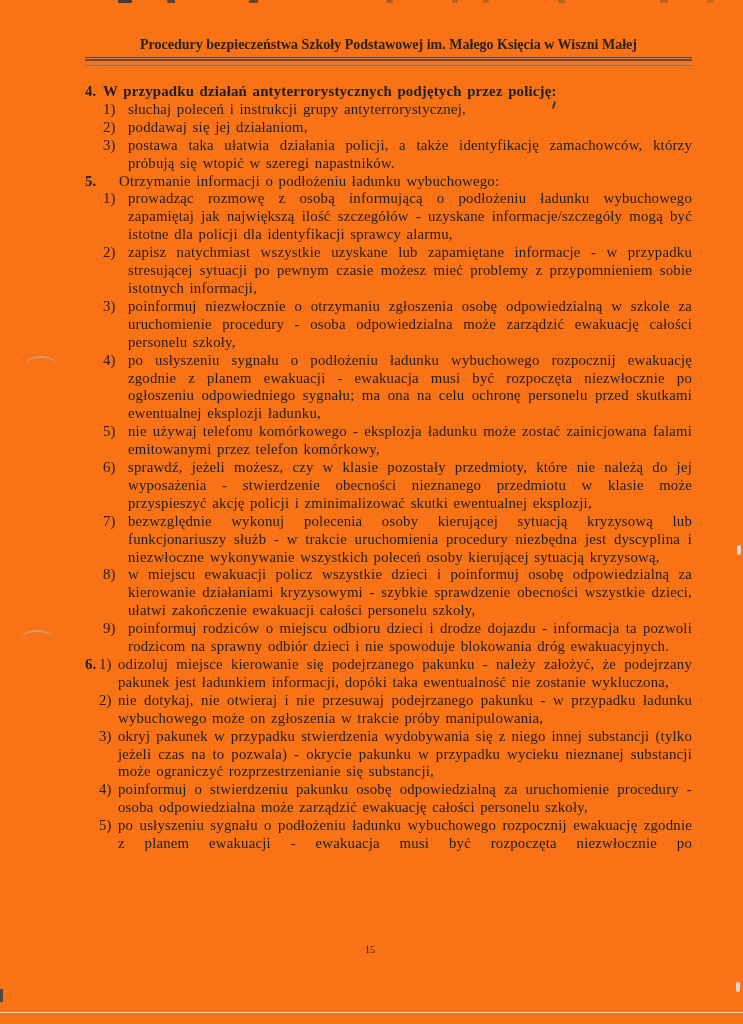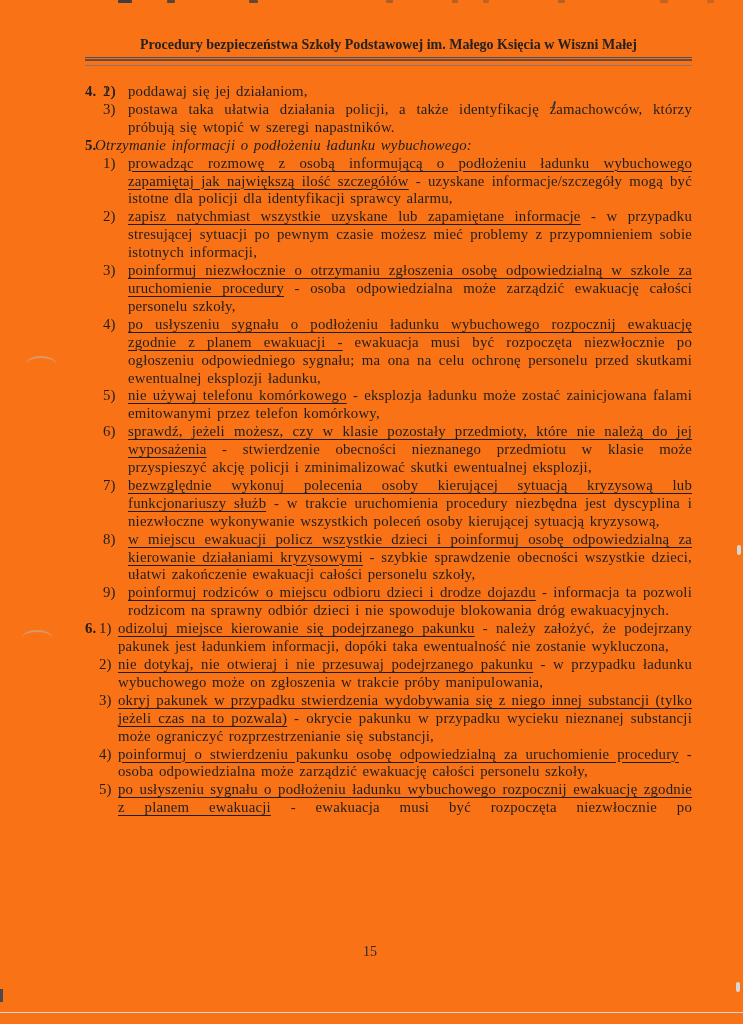--- a/index.html
+++ b/index.html
@@ -23,29 +23,29 @@
       rgba(0,0,0,0) 9.4px);
   }
   
   .content{
     position:absolute;left:85px;top:83px;width:607px;
     font-size:14.8px;line-height:17.9px;text-align:justify;
     letter-spacing:0.2px;word-spacing:1.6px;
   }
   .sec-head{position:relative;padding-left:18px;font-weight:bold;}
   .sec-num{position:absolute;left:0;}
-  .intro{margin-left:10px;font-style:italic;}
+  .intro{margin-left:34px;}
   .list{margin-left:18px;}
   .list.narrow{margin-left:14px;}
   .item{position:relative;padding-left:25px;}
   .list.narrow .item{padding-left:19px;}
   .inum{position:absolute;left:0;}
-  .lead{text-decoration:underline;text-decoration-thickness:1px;text-underline-offset:2.5px;}
+  .lead{text-decoration-thickness:1px;text-underline-offset:2.5px;}
   .jlast{text-align-last:justify;}
-  .pagenum{position:absolute;top:944px;left:0;width:740px;text-align:center;font-size:14px;color:#2a2a2a;}
+  .pagenum{position:absolute;top:944px;left:0;width:740px;text-align:center;font-size:10px;color:#2a2a2a;}
   
   .art{position:absolute;pointer-events:none;}
   .dash{top:0;height:3px;background:#3d3d3d;border-radius:1px;}
   .bline{top:1012px;left:0;width:743px;height:1px;background:#dcdcd7;}
   .ltick{left:0;top:989px;width:3px;height:13px;background:#4a4a4a;}
   .arc{width:30px;height:14px;border:2px solid rgba(185,185,178,0.55);
        border-bottom:none;border-left:none;border-right:none;border-radius:50% 50% 0 0;}
   .pen{left:553px;top:101px;width:2.4px;height:8px;background:#3a3a3a;
        transform:rotate(18deg);border-radius:2px;}
   .smudge{width:4px;height:10px;background:#d8d8d2;border-radius:2px;}
@@ -56,24 +56,25 @@
 <div class="page">
 
   <div class="doc-title">Procedury bezpieczeństwa Szkoły Podstawowej im. Małego Księcia w Wiszni Małej</div>
   <div class="rule"></div>
 
   <div class="content">
 
     <div>
       <div class="sec-head">
         <span class="sec-num">4.</span>
+        <span>W przypadku działań antyterrorystycznych podjętych przez policję:</span>
       </div>
       <div class="list">
         <div class="item">
-          <span class="inum">1)</span><span class="lead"></span>
+          <span class="inum">1)</span><span class="lead"></span><span>słuchaj poleceń i instrukcji grupy antyterrorystycznej,</span>
         </div>
         <div class="item">
           <span class="inum">2)</span><span class="lead"></span><span>poddawaj się jej działaniom,</span>
         </div>
         <div class="item">
           <span class="inum">3)</span><span class="lead"></span><span>postawa taka ułatwia działania policji, a także identyfikację zamachowców, którzy próbują się wtopić w szeregi napastników.</span>
         </div>
       </div>
     </div>
 

